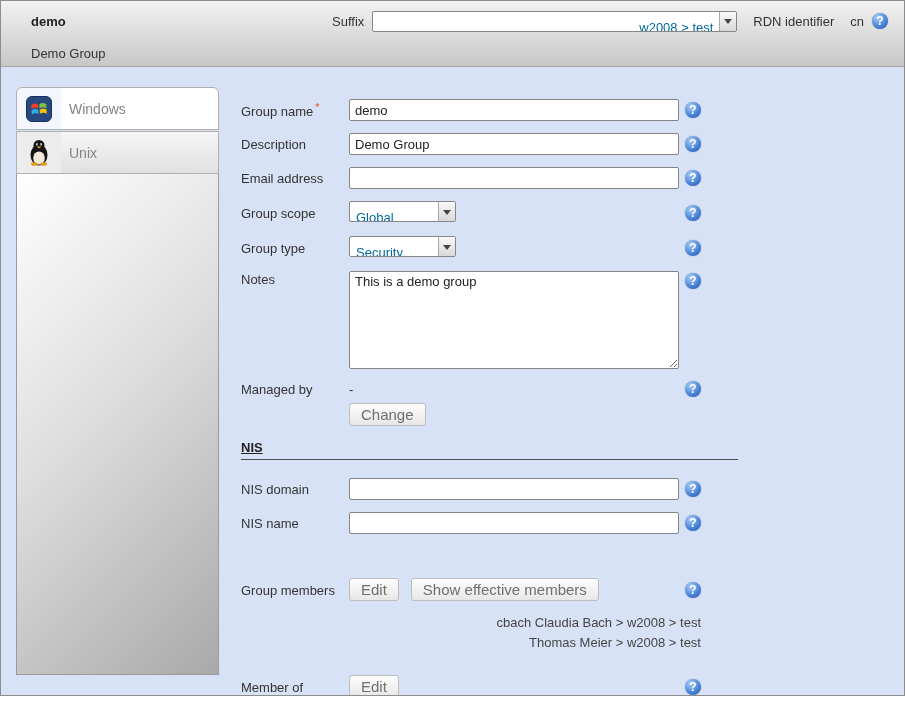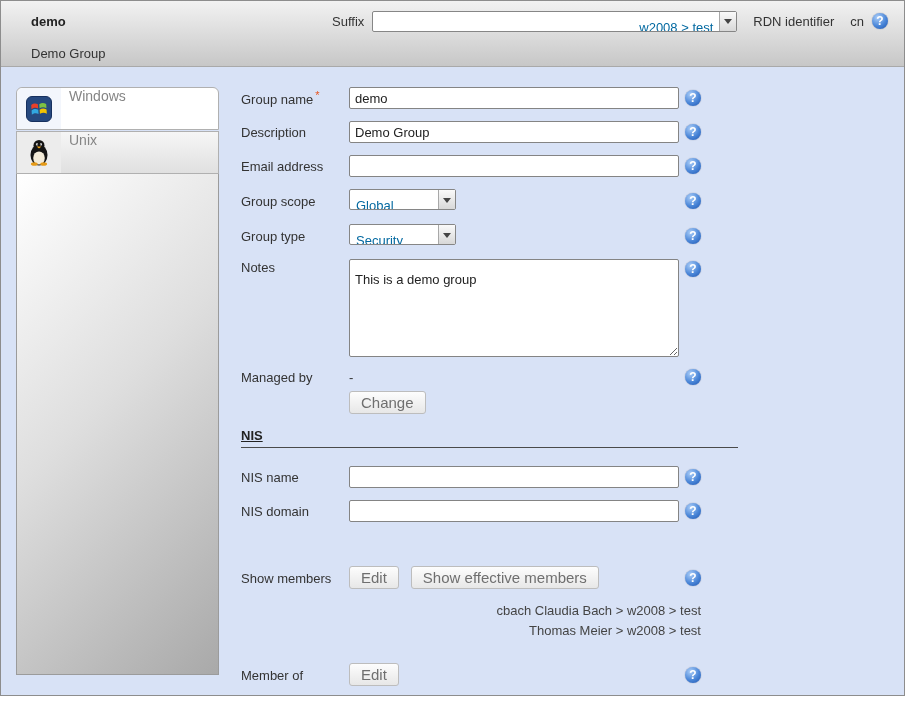--- a/index.html
+++ b/index.html
@@ -45,48 +45,48 @@
     color:#fff; font-weight:bold; font-size:12px; line-height:16px; text-align:center;
     box-shadow:0 0 1px rgba(0,0,40,.5);
   }
   .help::after { content:"?"; }
   .tb-row1 .help { margin-left:8px; }
 
   
   .body-area { position:absolute; top:66px; left:0; right:0; bottom:0; }
   .sidebar { position:absolute; left:15px; top:20px; width:203px; bottom:20px; display:flex; flex-direction:column; }
   .tab {
-    height:43px; display:flex; align-items:flex-start;
+    height:43px; display:flex; align-items:center;
     border:1px solid #b0b0b0; cursor:default;
   }
   .tab-windows { background:#ffffff; border-radius:6px 6px 0 0; }
   .tab-unix { background:linear-gradient(#f6f6f6,#e0e0e0); margin-top:1px; }
   .tab-icon-cell { width:44px; height:100%; display:flex; align-items:center; justify-content:center; flex:none; }
   .tab-windows .tab-icon-cell { background:#f3f6fc; border-radius:6px 0 0 0; }
   .tab-unix .tab-icon-cell { background:#ececec; }
   .tab-label { margin-left:8px; font-size:14px; color:#858585; }
   .side-panel {
     flex:1; margin-top:0px;
     background:linear-gradient(135deg, #ffffff 0%, #dedede 45%, #a9a9a9 100%);
     border:1px solid #9b9b9b; border-top:none;
   }
 
   
-  .content { position:absolute; left:240px; top:20px; width:497px; }
+  .content { position:absolute; left:240px; top:32px; width:497px; }
   .frow { display:flex; align-items:center; margin-bottom:12px; }
   .frow.top { align-items:flex-start; }
   .flabel { width:108px; flex:none; color:#333; padding-top:1px; }
   .req { color:#e8541e; font-size:11px; vertical-align:super; margin-left:2px; }
   input.text {
     width:330px; height:22px; border:1px solid #848484; border-radius:2px;
     padding:2px 5px; font:13px "Liberation Sans", sans-serif; color:#222; background:#fff;
   }
   textarea.notes {
     width:330px; height:98px; border:1px solid #848484; border-radius:2px;
-    padding:12px 5px; font:13px "Liberation Sans", sans-serif; color:#222; background:#fff;
+    padding:2px 5px; font:13px "Liberation Sans", sans-serif; color:#222; background:#fff;
     resize:both;
   }
   .frow .help { margin-left:6px; }
   .frow.top .help { margin-top:2px; }
   .btn {
     display:inline-block; padding:3px 11px; background:linear-gradient(#fdfdfd,#e7e7e7);
     border:1px solid #bdbdbd; border-radius:3px; color:#6f6f6f; font-size:15px; line-height:15px;
     white-space:nowrap;
   }
   .managed-row { margin-bottom:6px; }
@@ -216,33 +216,33 @@
       </div>
 
       <div class="change-row indent">
         <span class="btn">Change</span>
       </div>
 
       <div class="section-title">NIS</div>
       <hr class="section-rule">
 
       <div class="frow">
+        <span class="flabel">NIS domain</span>
+        <input class="text" type="text" value="" style="">
+        <span class="help"></span>
+      </div>
+
+      <div class="frow">
         <span class="flabel">NIS name</span>
         <input class="text" type="text" value="" style="">
         <span class="help"></span>
       </div>
 
-      <div class="frow">
-        <span class="flabel">NIS domain</span>
-        <input class="text" type="text" value="" style="">
-        <span class="help"></span>
-      </div>
-
       <div class="frow members-row">
-        <span class="flabel">Show members</span>
+        <span class="flabel">Group members</span>
         <span style="width:330px; flex:none; display:flex; align-items:center;">
           <span class="btn">Edit</span>
           <span class="btn btn-gap">Show effective members</span>
         </span>
         <span class="help"></span>
       </div>
 
       <div class="member-list">
         <div>cbach Claudia Bach &gt; w2008 &gt; test</div>
         <div>Thomas Meier &gt; w2008 &gt; test</div>

